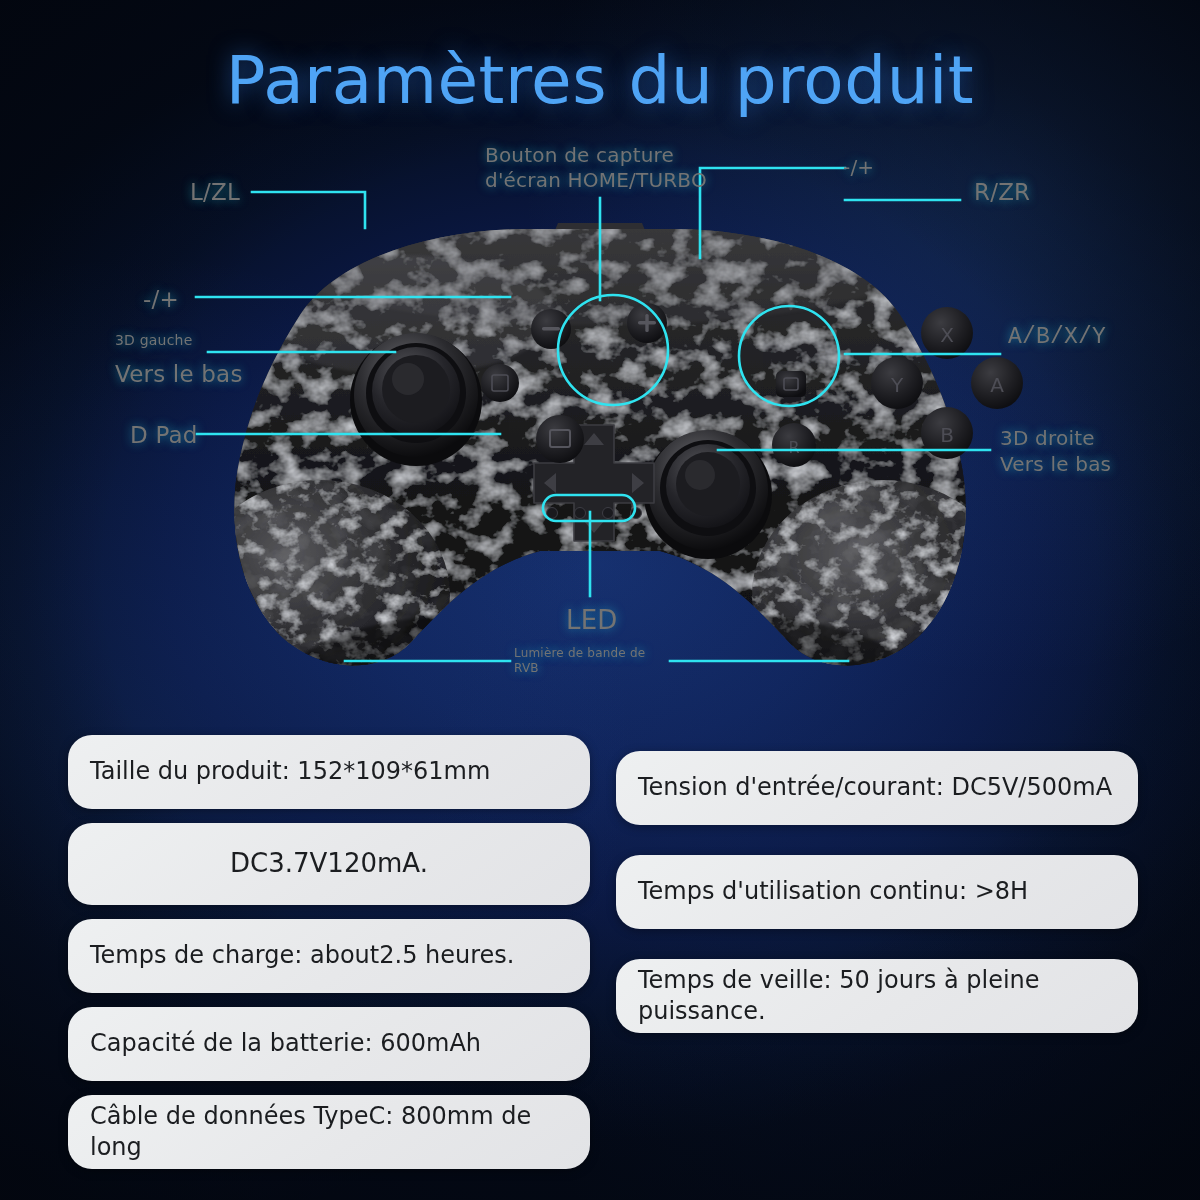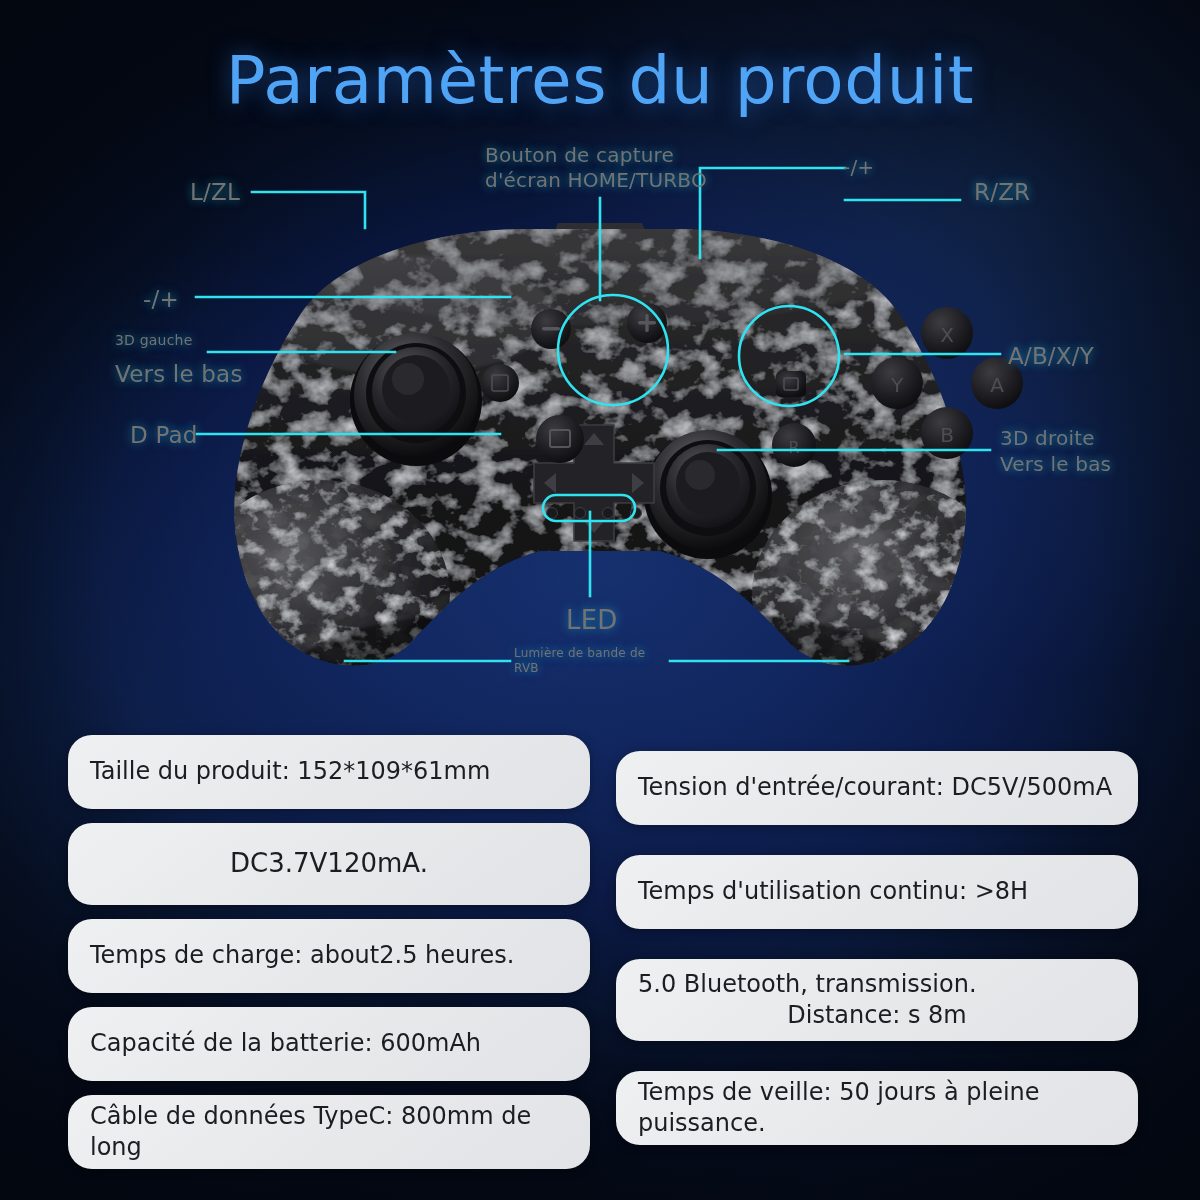--- a/index.html
+++ b/index.html
@@ -284,21 +284,21 @@
 
   <div class="lbl big" style="left:190px; top:178px;">L/ZL</div>
 
   <div class="lbl big" style="left:974px; top:178px;">R/ZR</div>
 
   <div class="lbl big" style="left:143px; top:285px;">-/+</div>
 
   <div class="lbl small" style="left:115px; top:332px;">3D gauche</div>
   <div class="lbl big" style="left:115px; top:360px;">Vers le bas</div>
 
-  <div class="lbl big" style="left:1008px; top:342px;">A/B/X/Y</div>
+  <div class="lbl big" style="left:1008px; top:323px;font-family:Liberation Mono, monospace;">A/B/X/Y</div>
 
   <div class="lbl big" style="left:130px; top:421px;">D Pad</div>
 
   <div class="lbl mid" style="left:1000px; top:426px;">3D droite</div>
   <div class="lbl mid" style="left:1000px; top:452px;">Vers le bas</div>
 
   <div class="lbl ttl" style="left:566px; top:604px;">LED</div>
 
   <div class="lbl tiny" style="left:514px; top:646px;">Lumière de bande de
 RVB</div>
@@ -324,22 +324,18 @@
     </div>
   </div>
 
   <div class="col right">
     <div class="card">
       <div class="l1">Tension d'entrée/courant: DC5V/500mA</div>
     </div>
     <div class="card">
       <div class="l1">Temps d'utilisation continu: &gt;8H</div>
     </div>
-    <div class="card two">
-      <div class="l1" style="font-size:24px">5.0 Bluetooth, transmission.</div>
-      <div class="l2" style="font-size:24px">Distance: s 8m</div>
-    </div>
     <div class="card">
       <div class="l1">Temps de veille: 50 jours à pleine puissance.</div>
     </div>
   </div>
 
 </div>
 
 </body></html>

